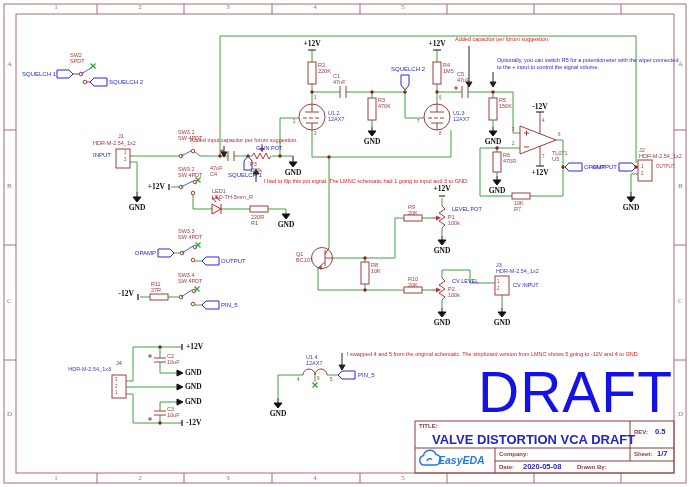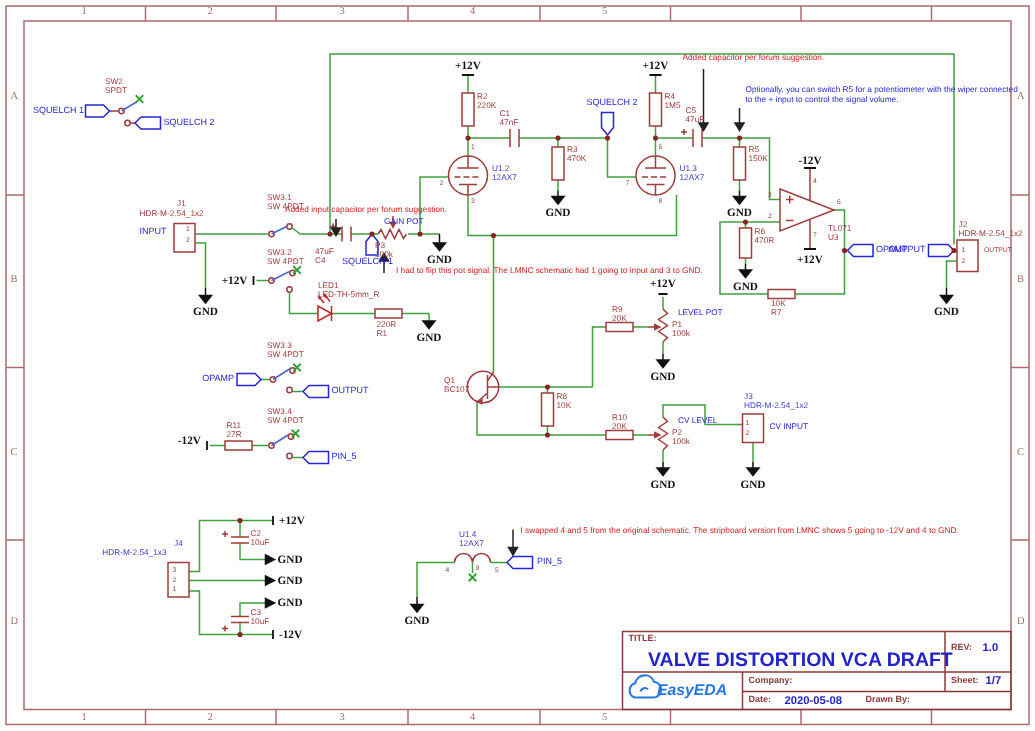--- a/index.html
+++ b/index.html
@@ -264,25 +264,26 @@
 <span class="t frm ctr" style="left:393px;top:475px;width:20px">5</span>
 <span class="t frm" style="left:7px;top:61px">A</span>
 <span class="t frm" style="left:7px;top:183px">B</span>
 <span class="t frm" style="left:7px;top:298px">C</span>
 <span class="t frm" style="left:7px;top:411px">D</span>
 <span class="t frm" style="left:678px;top:61px">A</span>
 <span class="t frm" style="left:678px;top:183px">B</span>
 <span class="t frm" style="left:678px;top:298px">C</span>
 <span class="t frm" style="left:678px;top:411px">D</span>
 
+<span class="t wm" style="left:478px;top:364px">DRAFT</span>
 
 <span class="t tbl" style="left:419px;top:423px">TITLE:</span>
 <span class="t tbv title8" style="left:432px;top:433px">VALVE DISTORTION VCA DRAFT</span>
 <span class="t tbl" style="left:634px;top:429px">REV:</span>
-<span class="t tbv" style="left:655px;top:428px">1.0</span>
+<span class="t tbv" style="left:655px;top:428px">0.5</span>
 <span class="t tbl" style="left:499px;top:451px">Company:</span>
 <span class="t tbl" style="left:634px;top:451px">Sheet:</span>
 <span class="t tbv" style="left:657px;top:450px">1/7</span>
 <span class="t tbl" style="left:499px;top:464px">Date:</span>
 <span class="t tbv" style="left:523px;top:463px">2020-05-08</span>
 <span class="t tbl" style="left:577px;top:464px">Drawn By:</span>
 <span class="t logo" style="left:438px;top:455px">EasyEDA</span>
 
 <span class="t annr" style="left:455px;top:37px">Added capacitor per forum suggestion.</span>
 <span class="t annb" style="left:497px;top:58px">Optionally, you can switch R5 for a potentiometer with the wiper connected</span>

